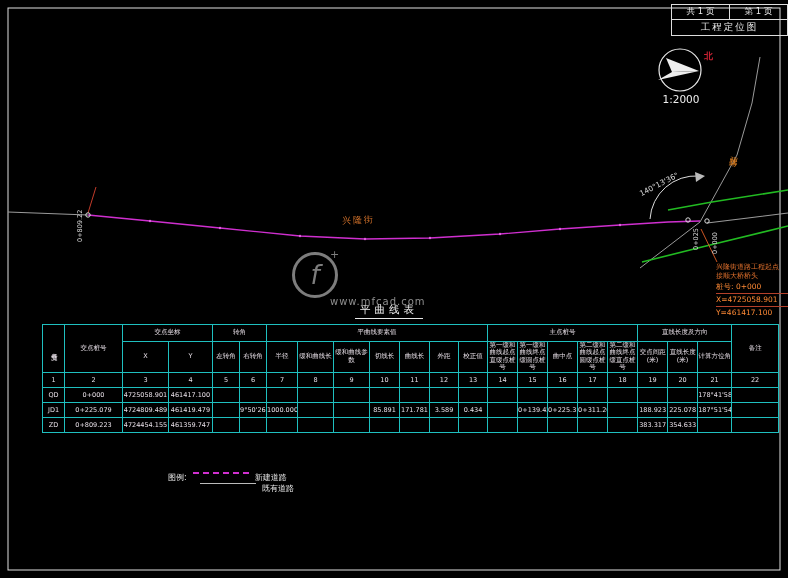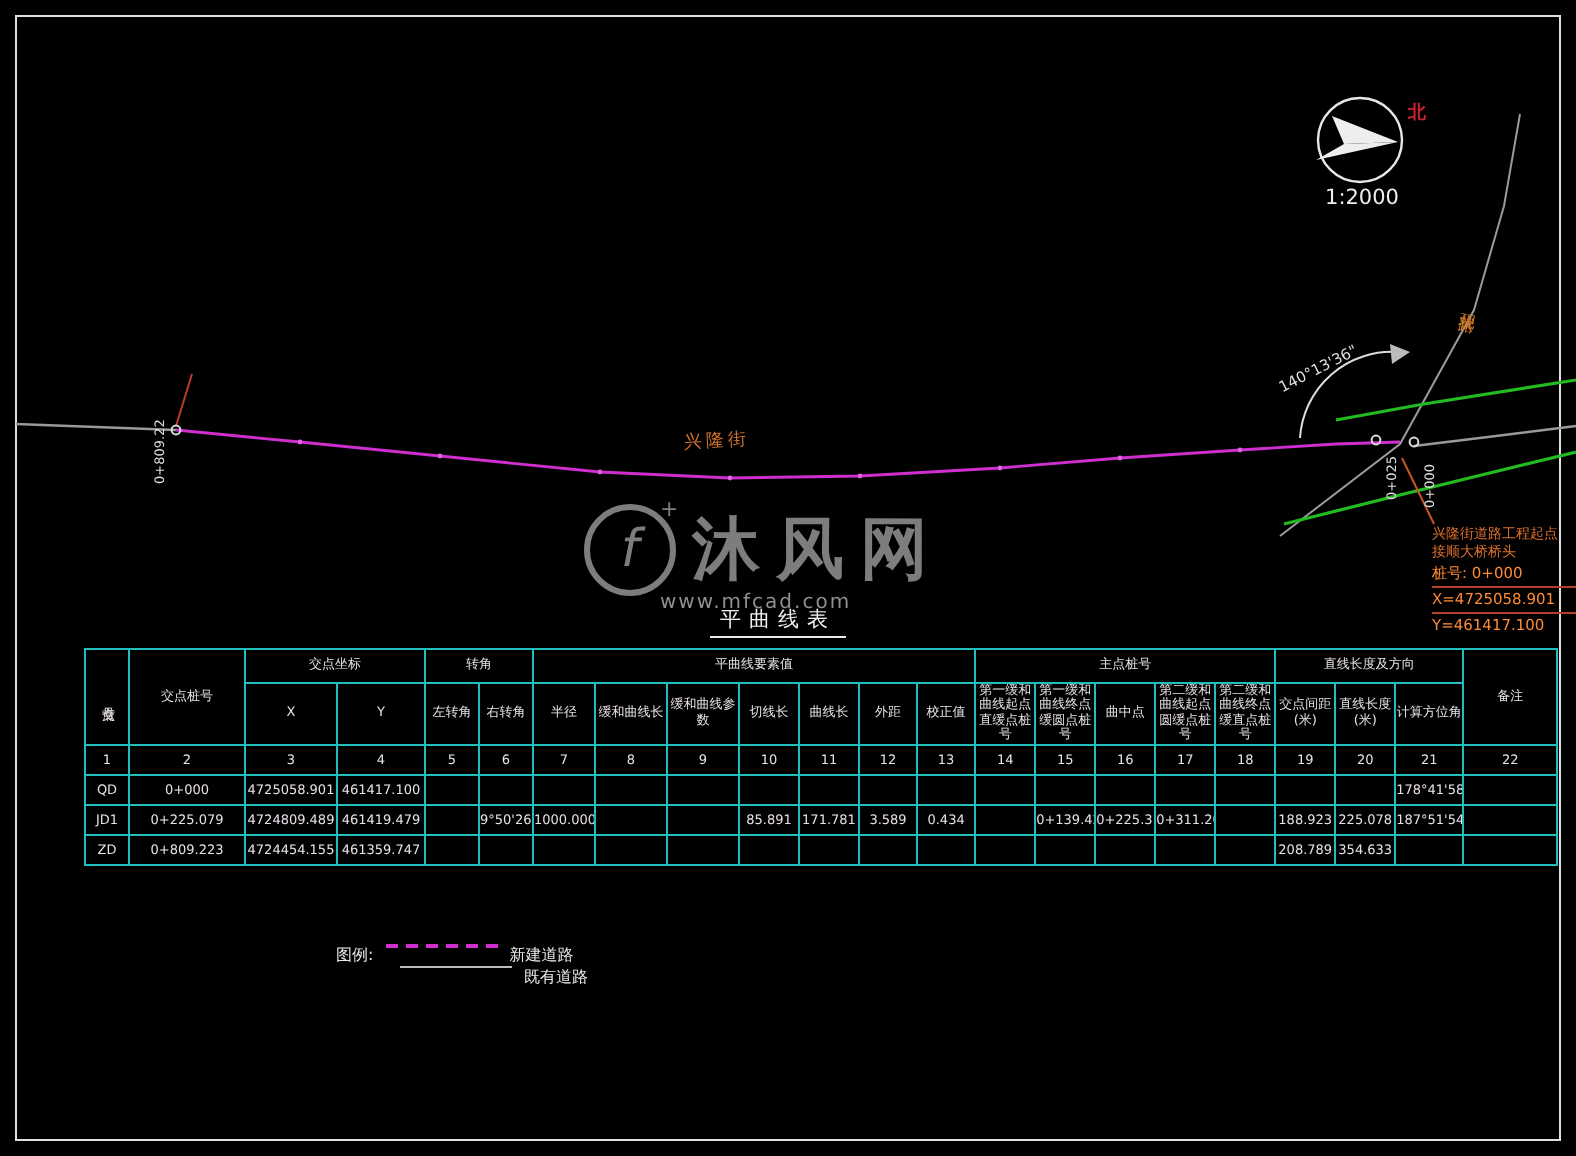--- a/index.html
+++ b/index.html
@@ -106,20 +106,27 @@
         <circle cx="707" cy="221" r="2.2"></circle>
     </g>
 
     <circle cx="680" cy="70" r="21" fill="none" stroke="#e8e8e8" stroke-width="1.2"></circle>
     <g fill="#eeeeee">
       <polygon points="658,80 699,71 672,72"></polygon>
       <polygon points="672,72 699,71 666,58"></polygon>
     </g>
   </svg>
 
+  <div class="abs titleblock">
+    <div class="tb-row1">
+      <div class="tb-cell">共 1 页</div>
+      <div class="tb-cell">第 1 页</div>
+    </div>
+    <div class="tb-row2">工程定位图</div>
+  </div>
 
   <div class="abs north-char">北</div>
   <div class="abs scale-label">1:2000</div>
 
 
   <div class="abs anno start-block">
     <div>兴隆街道路工程起点</div>
     <div>接顺大桥桥头</div>
     <div class="big rule">桩号: 0+000</div>
     <div class="big rule">X=4725058.901</div>
@@ -131,21 +138,20 @@
   <div class="abs vlabel" style="left:76px;top:242px;">0+809.22</div>
   <div class="abs vlabel" style="left:711px;top:254px;">0+000</div>
   <div class="abs vlabel" style="left:692px;top:250px;">0+025</div>
   <div class="abs cross-road">现状路</div>
 
   <div class="abs watermark">
     <div class="wm-logo">
       <span>f</span>
       <span class="wm-plus">+</span>
     </div>
-    <div class="wm-name">沐风网</div>
   </div>
   <div class="abs wm-url">www.mfcad.com</div>
 
   <div class="abs table-title">平曲线表</div>
   <div class="abs curve-table">
     <table>
       <colgroup>
         <col style="width:22px">
           <col style="width:58px">
           <col style="width:46px">
@@ -293,21 +299,21 @@
             <td></td>
             <td></td>
             <td></td>
             <td></td>
             <td></td>
             <td></td>
             <td></td>
             <td></td>
             <td></td>
             <td></td>
-            <td>208.789</td>
+            <td>383.317</td>
             <td>354.633</td>
             <td></td>
             <td></td>
           </tr>
         </tbody>
     </table>
   </div>
 
   <div class="abs legend">
     <div class="legend-row">

